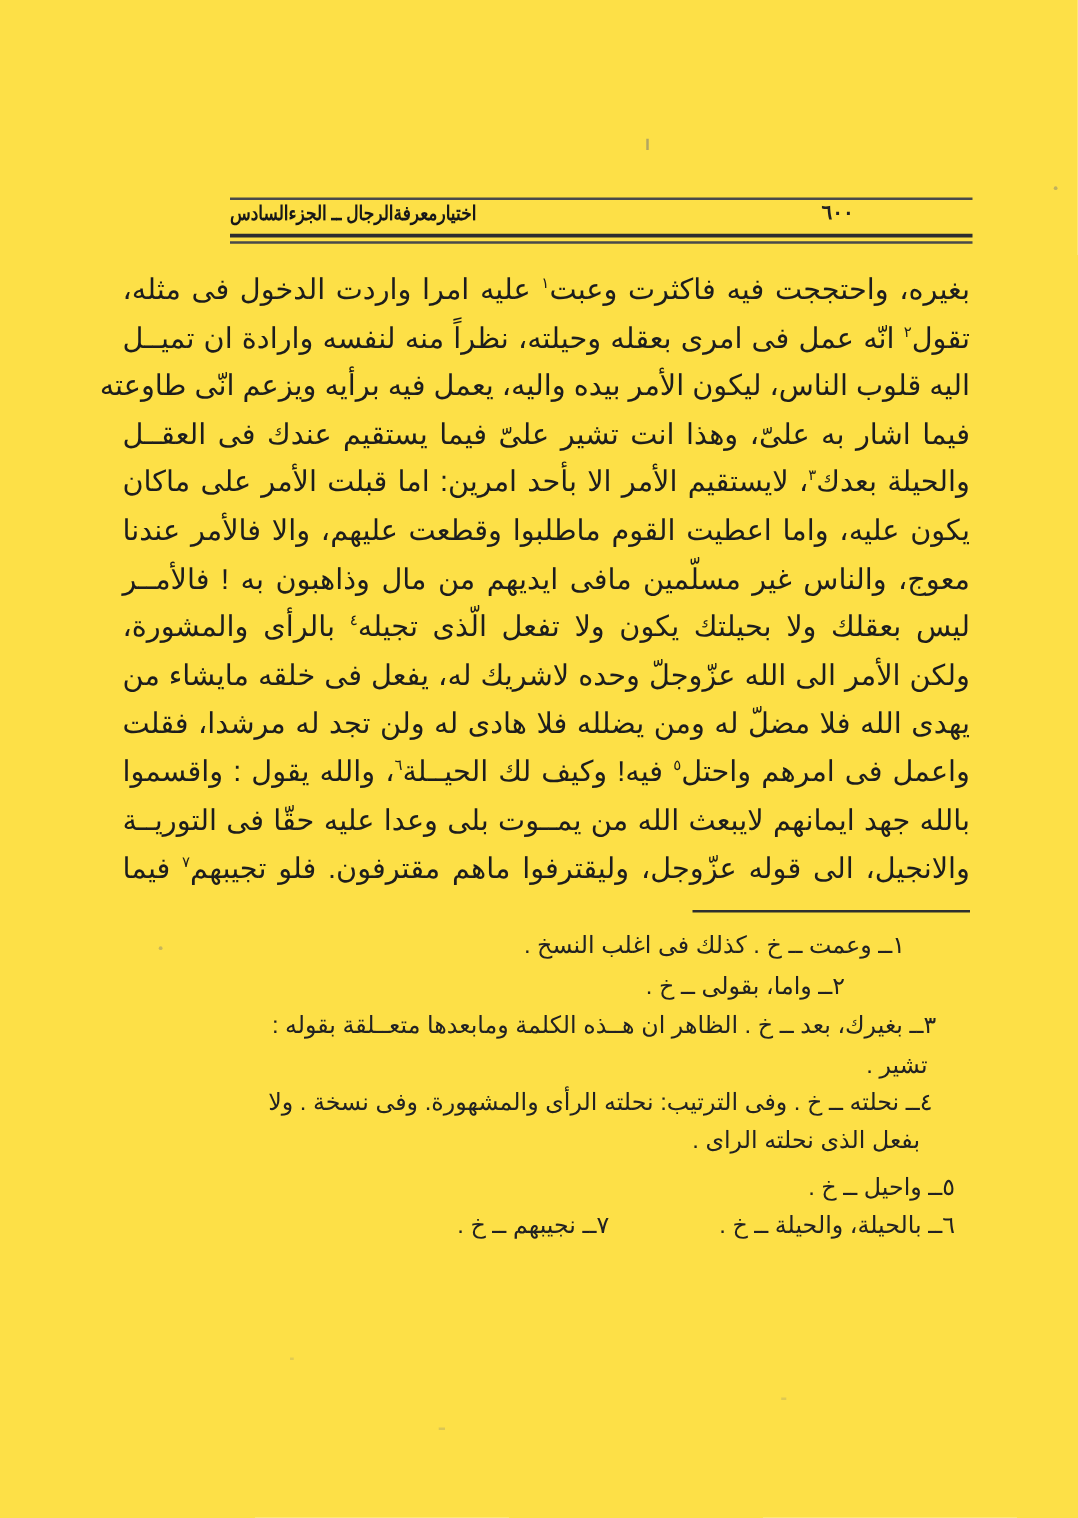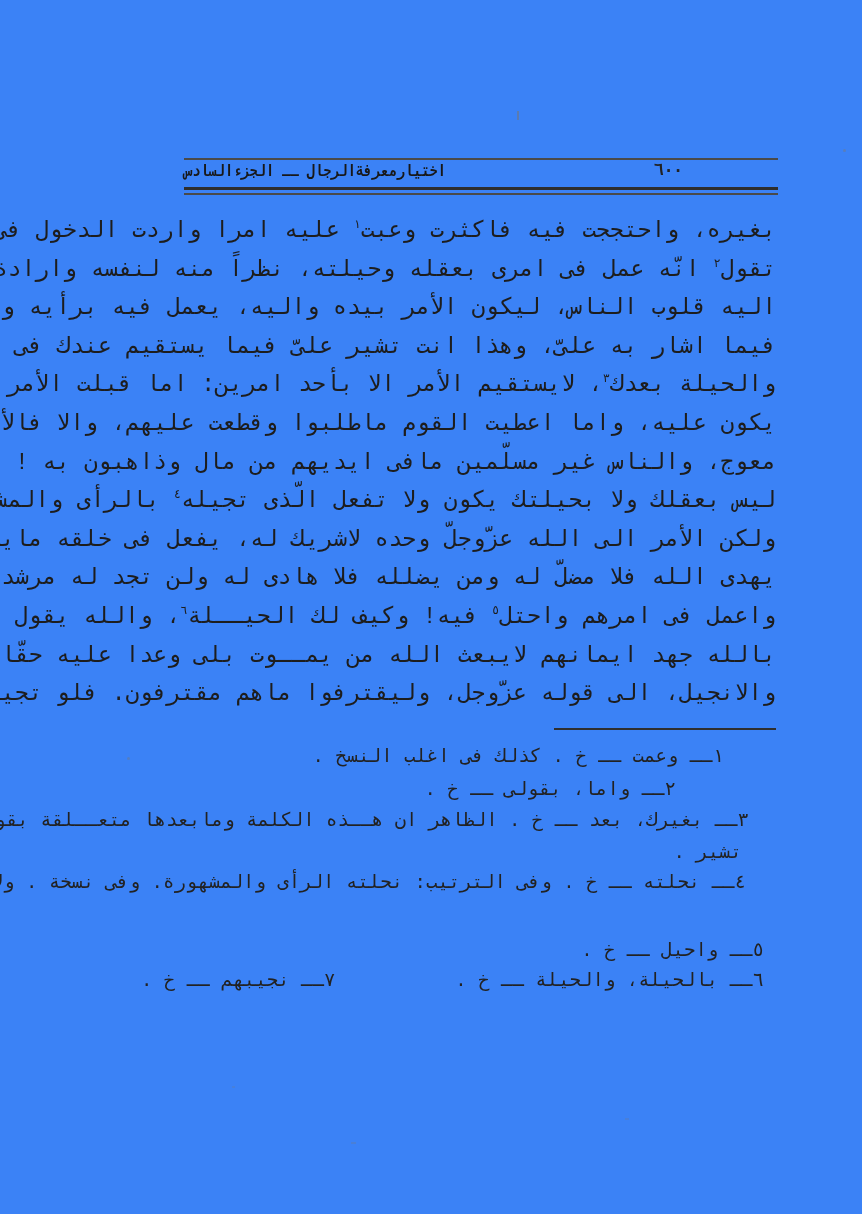--- a/index.html
+++ b/index.html
@@ -1,20 +1,20 @@
 <!DOCTYPE html>
 <html lang="ar" dir="rtl"><head>
 <meta charset="utf-8">
 <style>
   html,body{margin:0;padding:0;}
   .page{
     position:relative;
     width:862px;height:1214px;
-    background:#3b82f6;
-    font-family:Liberation Mono, monospace;
+    background:#fde047;
+    font-family:Liberation Sans, sans-serif;
     color:#1c1c1c;
     overflow:hidden;
     direction:rtl;
   }
   
   .header{position:absolute;left:184px;top:0;width:594px;height:210px;}
   .rule{position:absolute;left:0;right:0;background:#3a3a3a;}
   .rule-top{top:158px;height:2px;background:#4a4a4a;}
   .rule-d1{top:187px;height:3px;background:#2e2e2e;}
   .rule-d2{top:193px;height:2px;background:#4a4a4a;}
@@ -48,21 +48,21 @@
   .fn-sep{position:absolute;top:2px;right:0;width:222px;height:2px;background:#2f2f2f;}
   .fn{position:absolute;right:0;left:0;height:30px;line-height:30px;text-align:right;white-space:nowrap;}
   .fn-r1{top:16px;padding-right:52px;}
   .fn-r2{top:49px;padding-right:100px;}
   .fn-r3{top:80px;padding-right:27px;}
   .fn-r4{top:112px;padding-right:34px;}
   .fn-r5{top:142px;padding-right:30px;}
   .fn-r6{top:172px;padding-right:40px;}
   .fn-r7{top:210px;padding-right:12px;}
   .fn-r8{top:240px;padding-right:12px;display:flex;justify-content:flex-start;}
-  .fn-r8 .f7{margin-right:120px;}
+  .fn-r8 .f7{margin-right:88px;}
   
   .speck{position:absolute;background:#777;}
   .sp1{left:517px;top:111px;width:2px;height:9px;opacity:.55;}
   .sp2{left:843px;top:149px;width:3px;height:3px;opacity:.45;border-radius:50%;}
   .sp3{left:127px;top:757px;width:3px;height:3px;opacity:.4;border-radius:50%;}
   .sp4{left:351px;top:1142px;width:5px;height:2px;opacity:.25;}
   .sp5{left:625px;top:1118px;width:4px;height:2px;opacity:.22;}
   .sp6{left:232px;top:1086px;width:3px;height:2px;opacity:.2;}
 </style>
 </head>
@@ -94,20 +94,21 @@
     <div class="bline">والانجيل، الى قوله عزّوجل، وليقترفوا ماهم مقترفون. فلو تجيبهم<sup>٧</sup> فيما</div>
   </div>
 
   <div class="footnotes">
     <div class="fn-sep"></div>
     <div class="fn fn-r1">١ــ وعمت ــ خ . كذلك فى اغلب النسخ .</div>
     <div class="fn fn-r2">٢ــ واما، بقولى ــ خ .</div>
     <div class="fn fn-r3">٣ــ بغيرك، بعد ــ خ . الظاهر ان هــذه الكلمة ومابعدها متعــلقة بقوله :</div>
     <div class="fn fn-r4">تشير .</div>
     <div class="fn fn-r5">٤ــ نحلته ــ خ . وفى الترتيب: نحلته الرأى والمشهورة. وفى نسخة . ولا</div>
+    <div class="fn fn-r6">بفعل الذى نحلته الراى .</div>
     <div class="fn fn-r7">٥ــ واحيل ــ خ .</div>
     <div class="fn fn-r8">
       <span>٦ــ بالحيلة، والحيلة ــ خ .</span>
       <span class="f7">٧ــ نجيبهم ــ خ .</span>
     </div>
   </div>
 
   <div class="speck sp1"></div>
   <div class="speck sp2"></div>
   <div class="speck sp3"></div>

